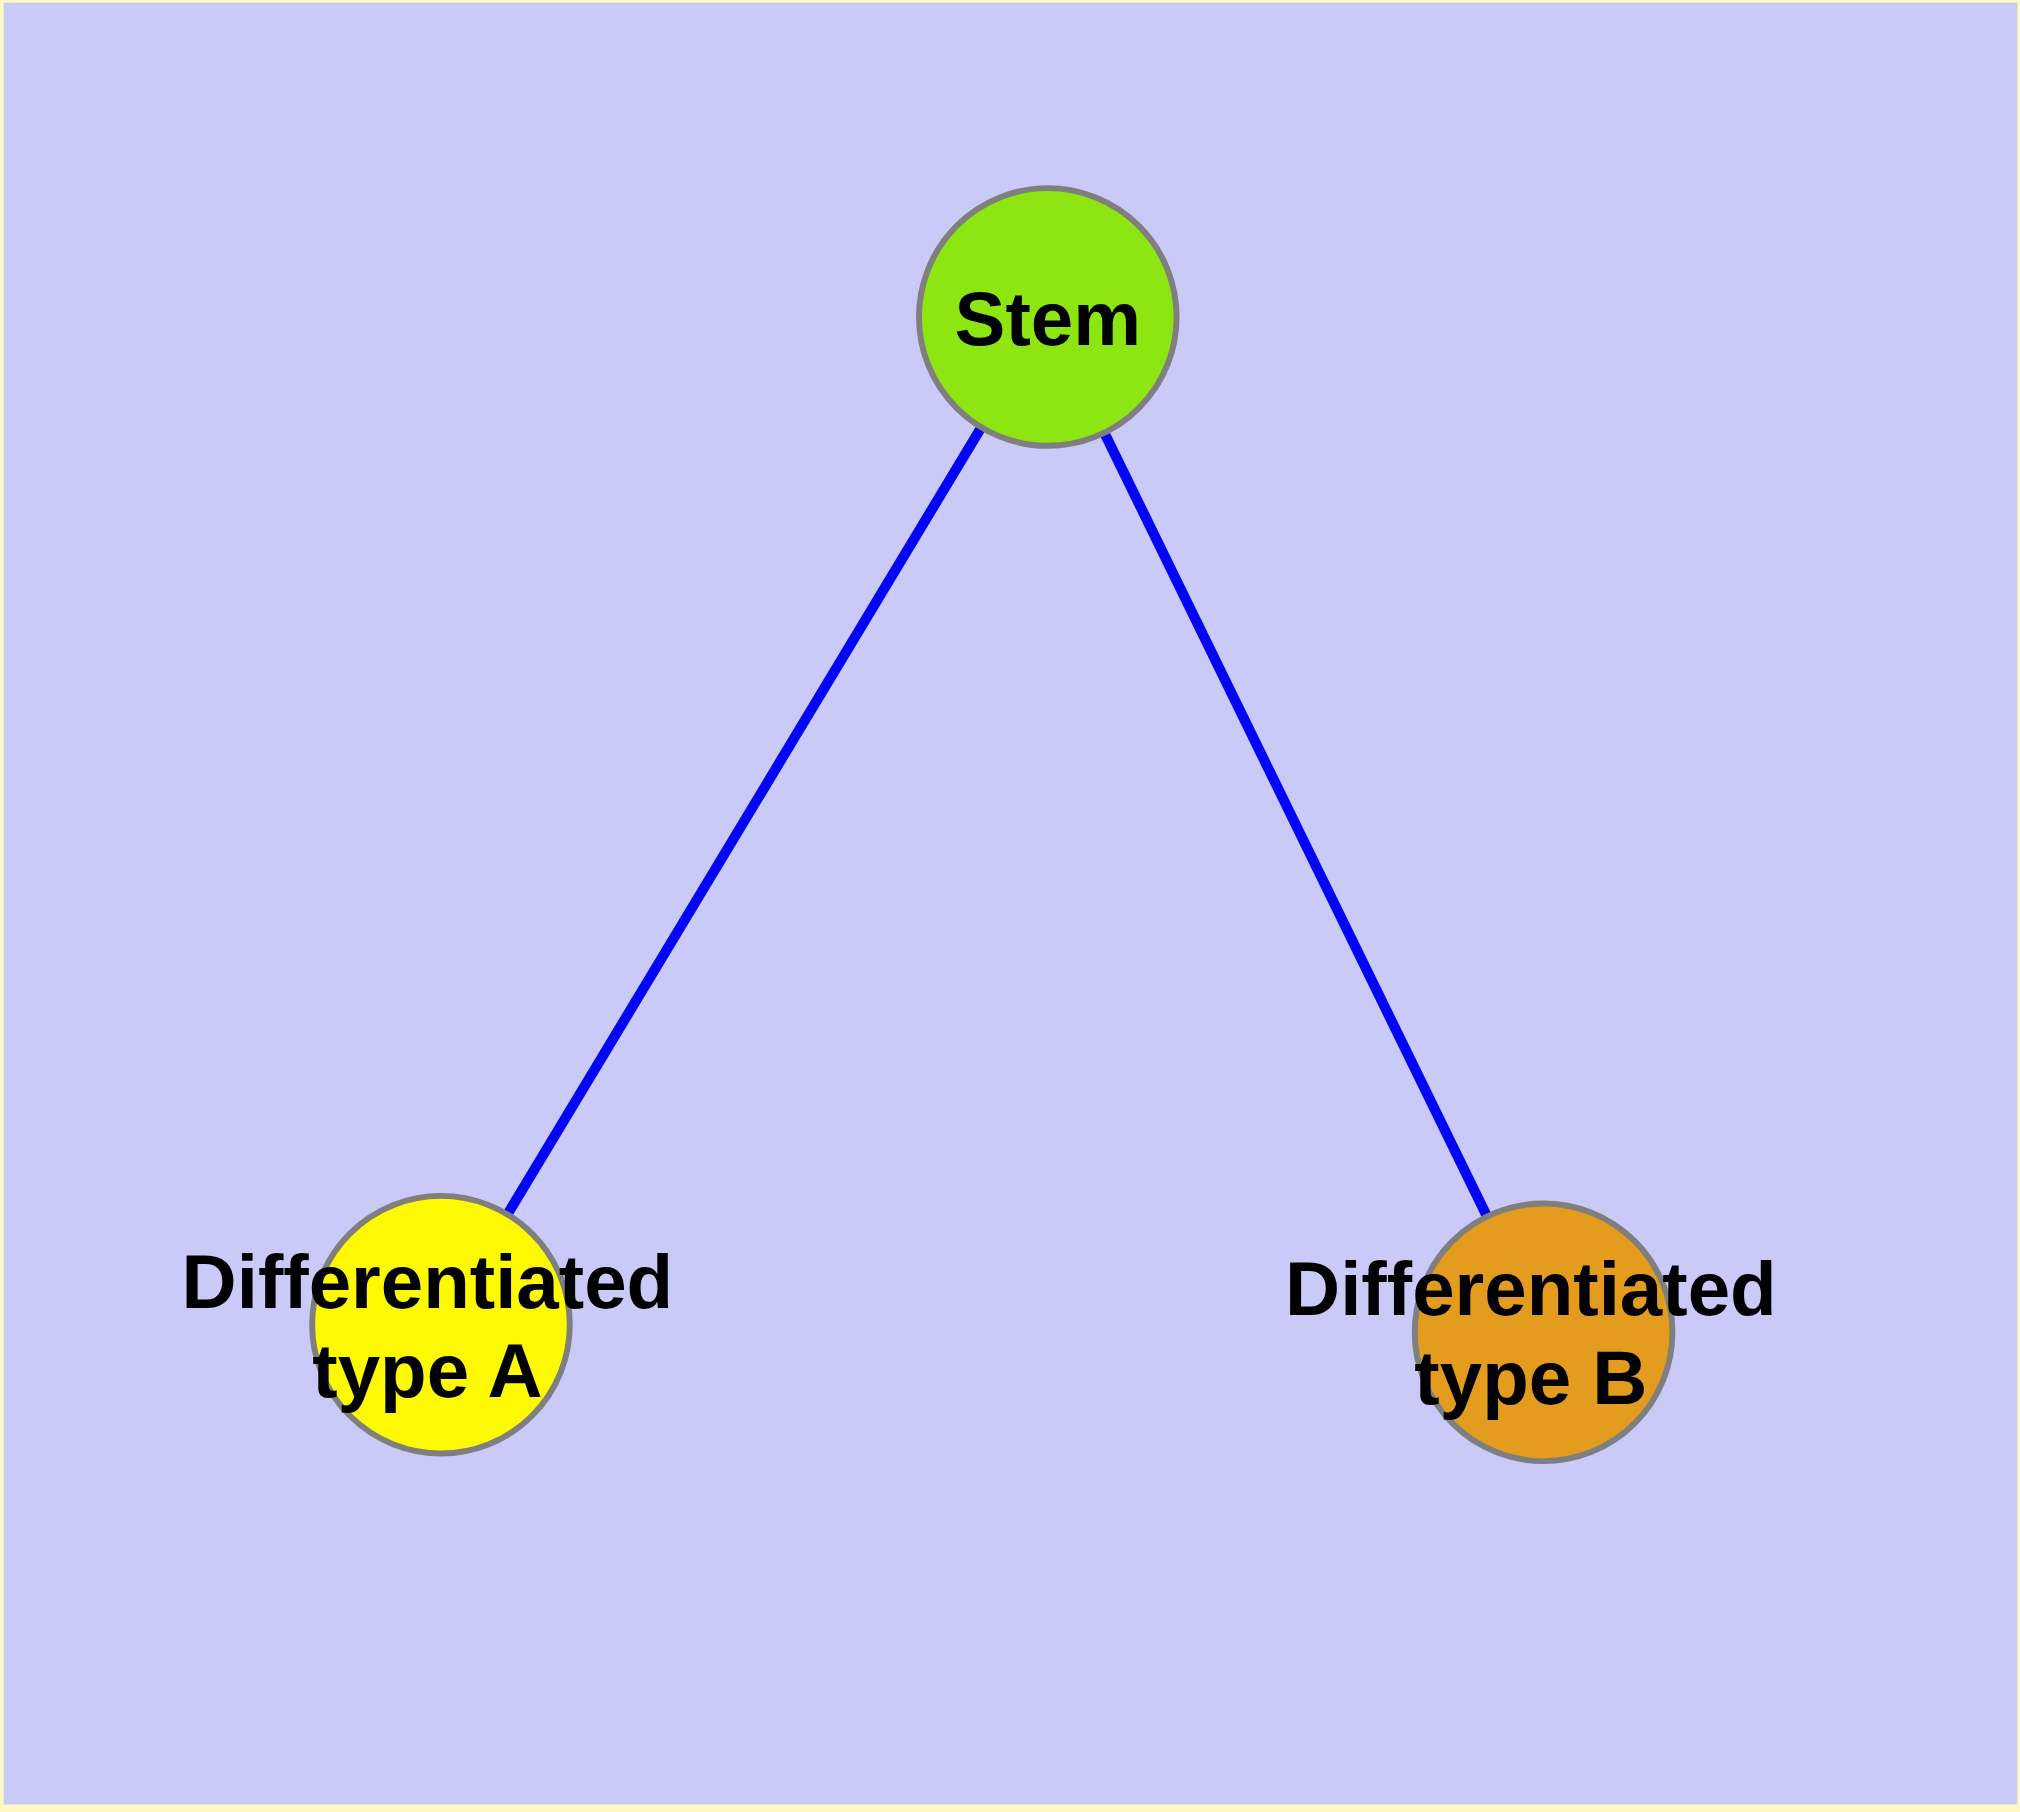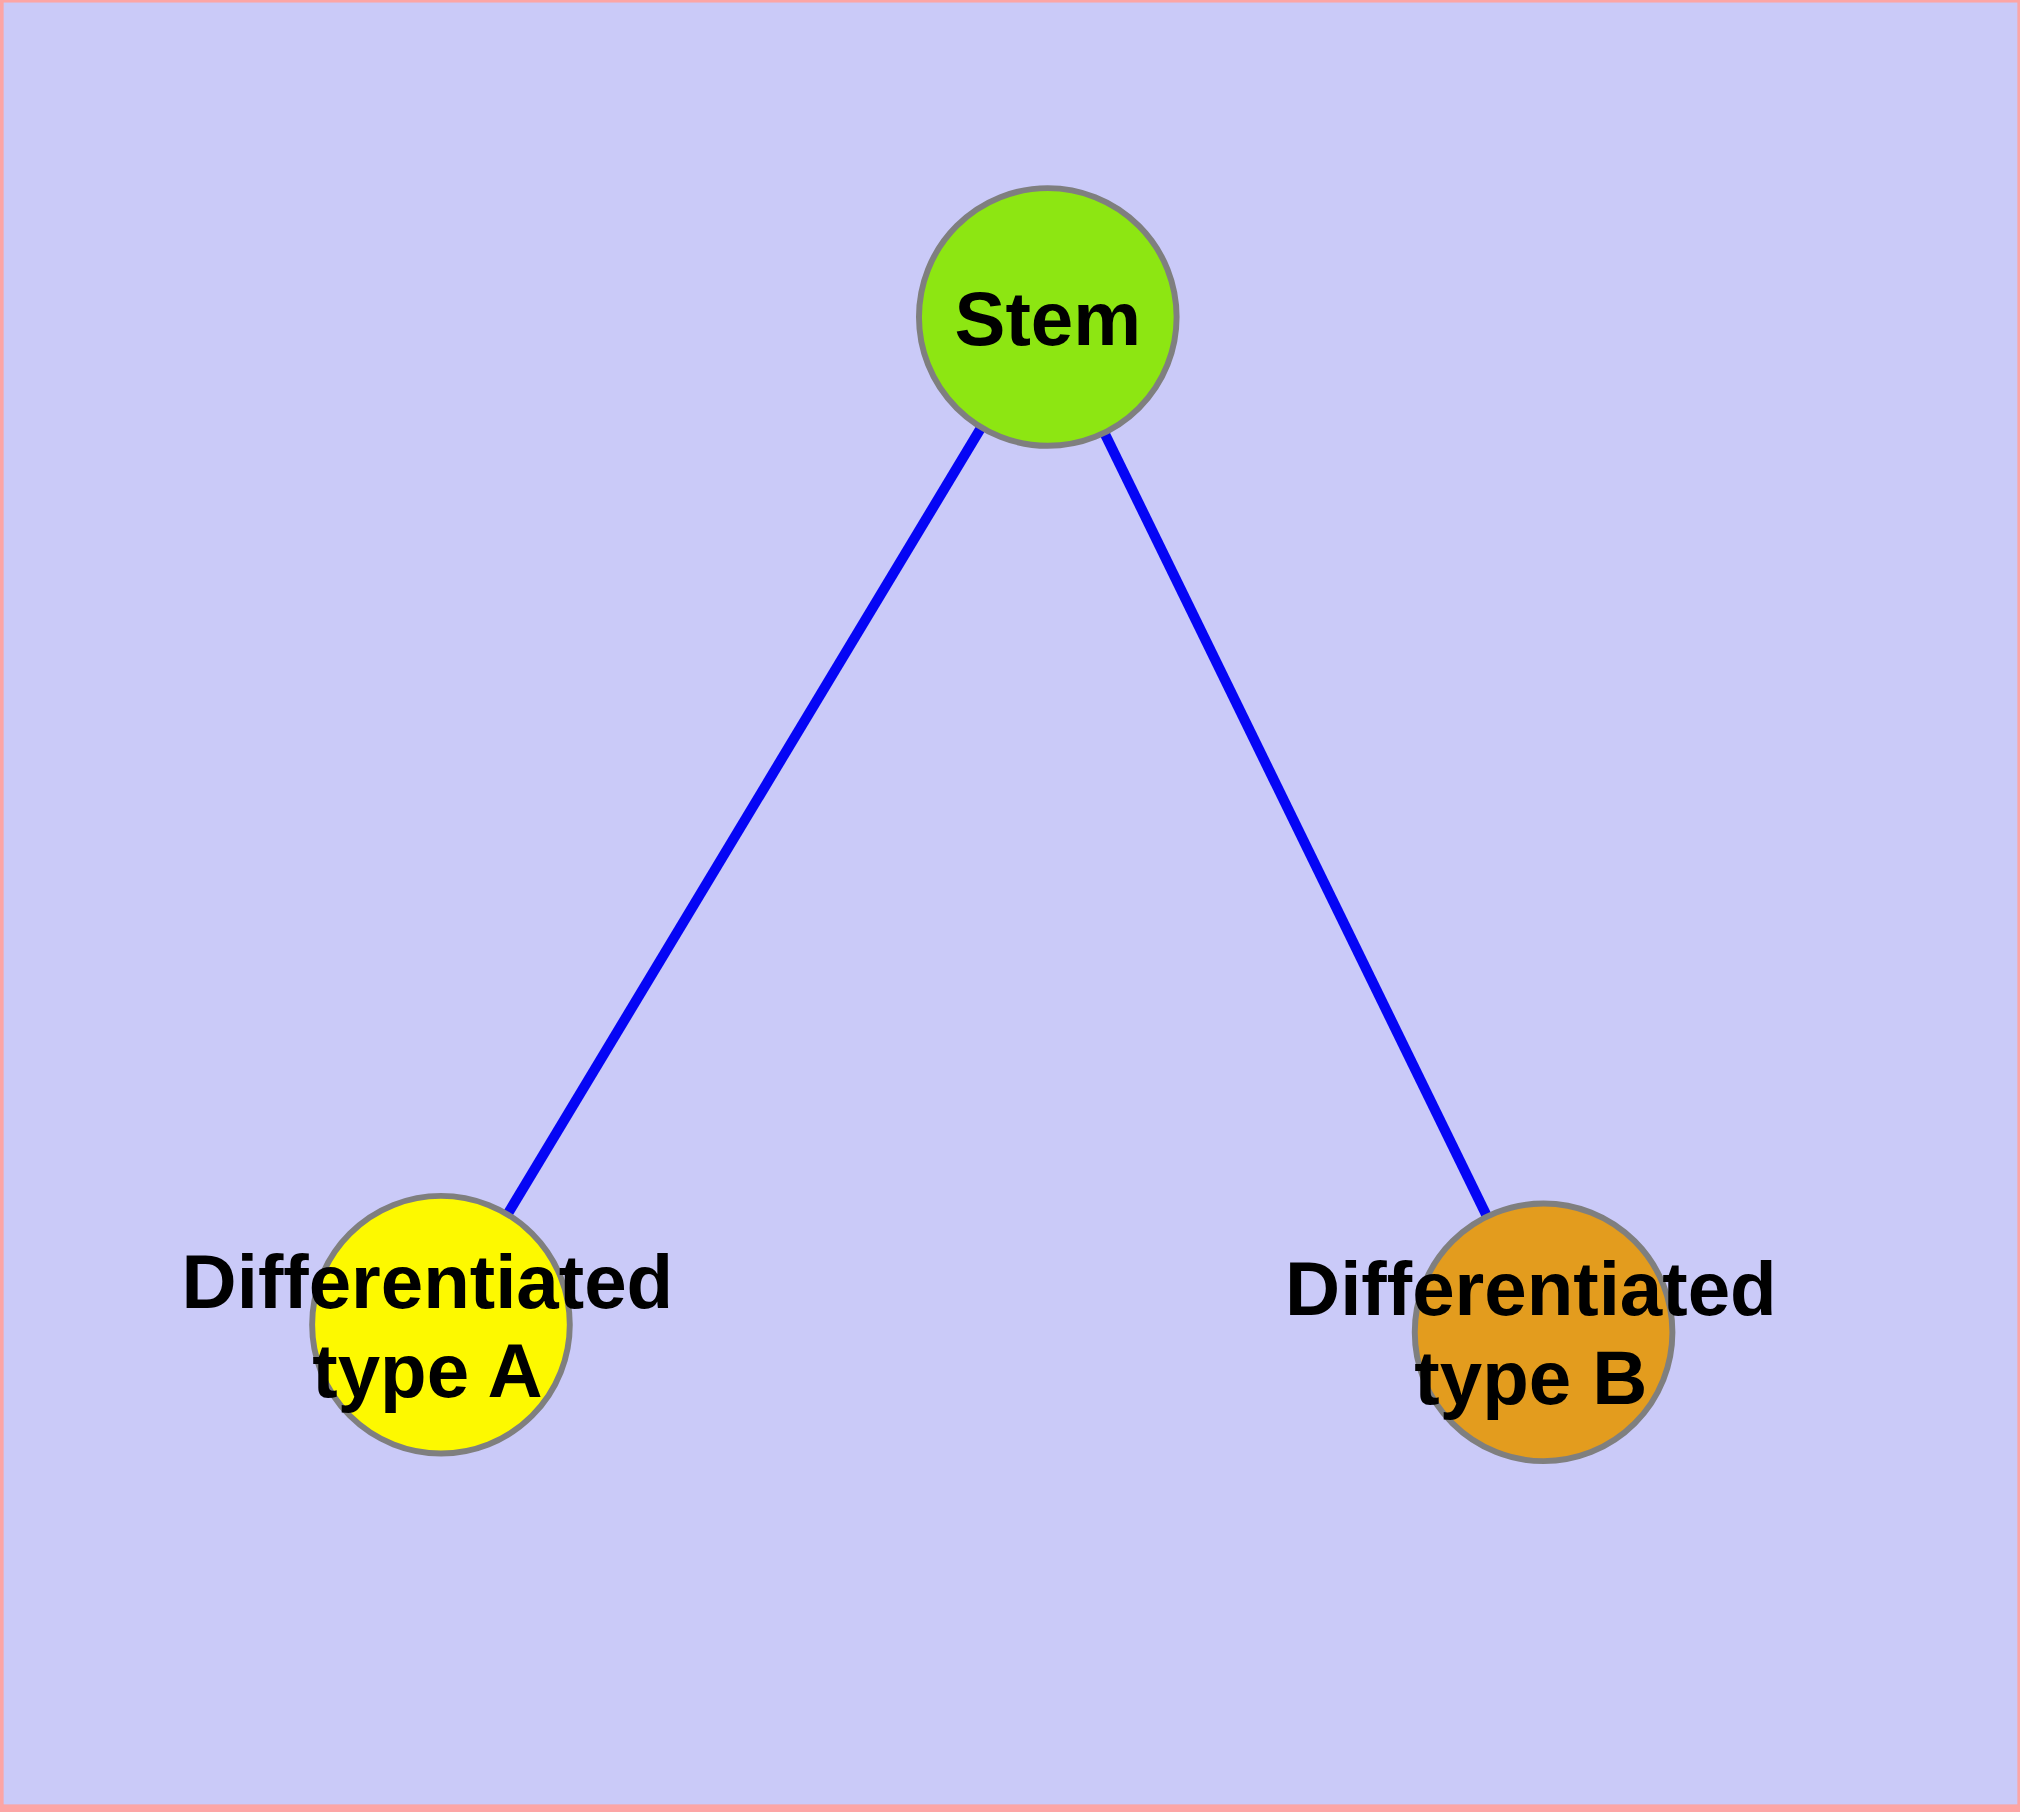--- a/index.html
+++ b/index.html
@@ -8,21 +8,21 @@
     background: #ffffff;
     width: 2021px;
     height: 1812px;
     overflow: hidden;
     font-family: "Liberation Sans", sans-serif;
   }
   .stage {
     position: relative;
     width: 2021px;
     height: 1812px;
-    background: #fca5a5;
+    background: #fef9c3;
   }
   .stage svg {
     display: block;
   }
   .node-circle {
     stroke: #7f7f7f;
     stroke-width: 7;
   }
   .edge-line {
     stroke: #0505f5;

